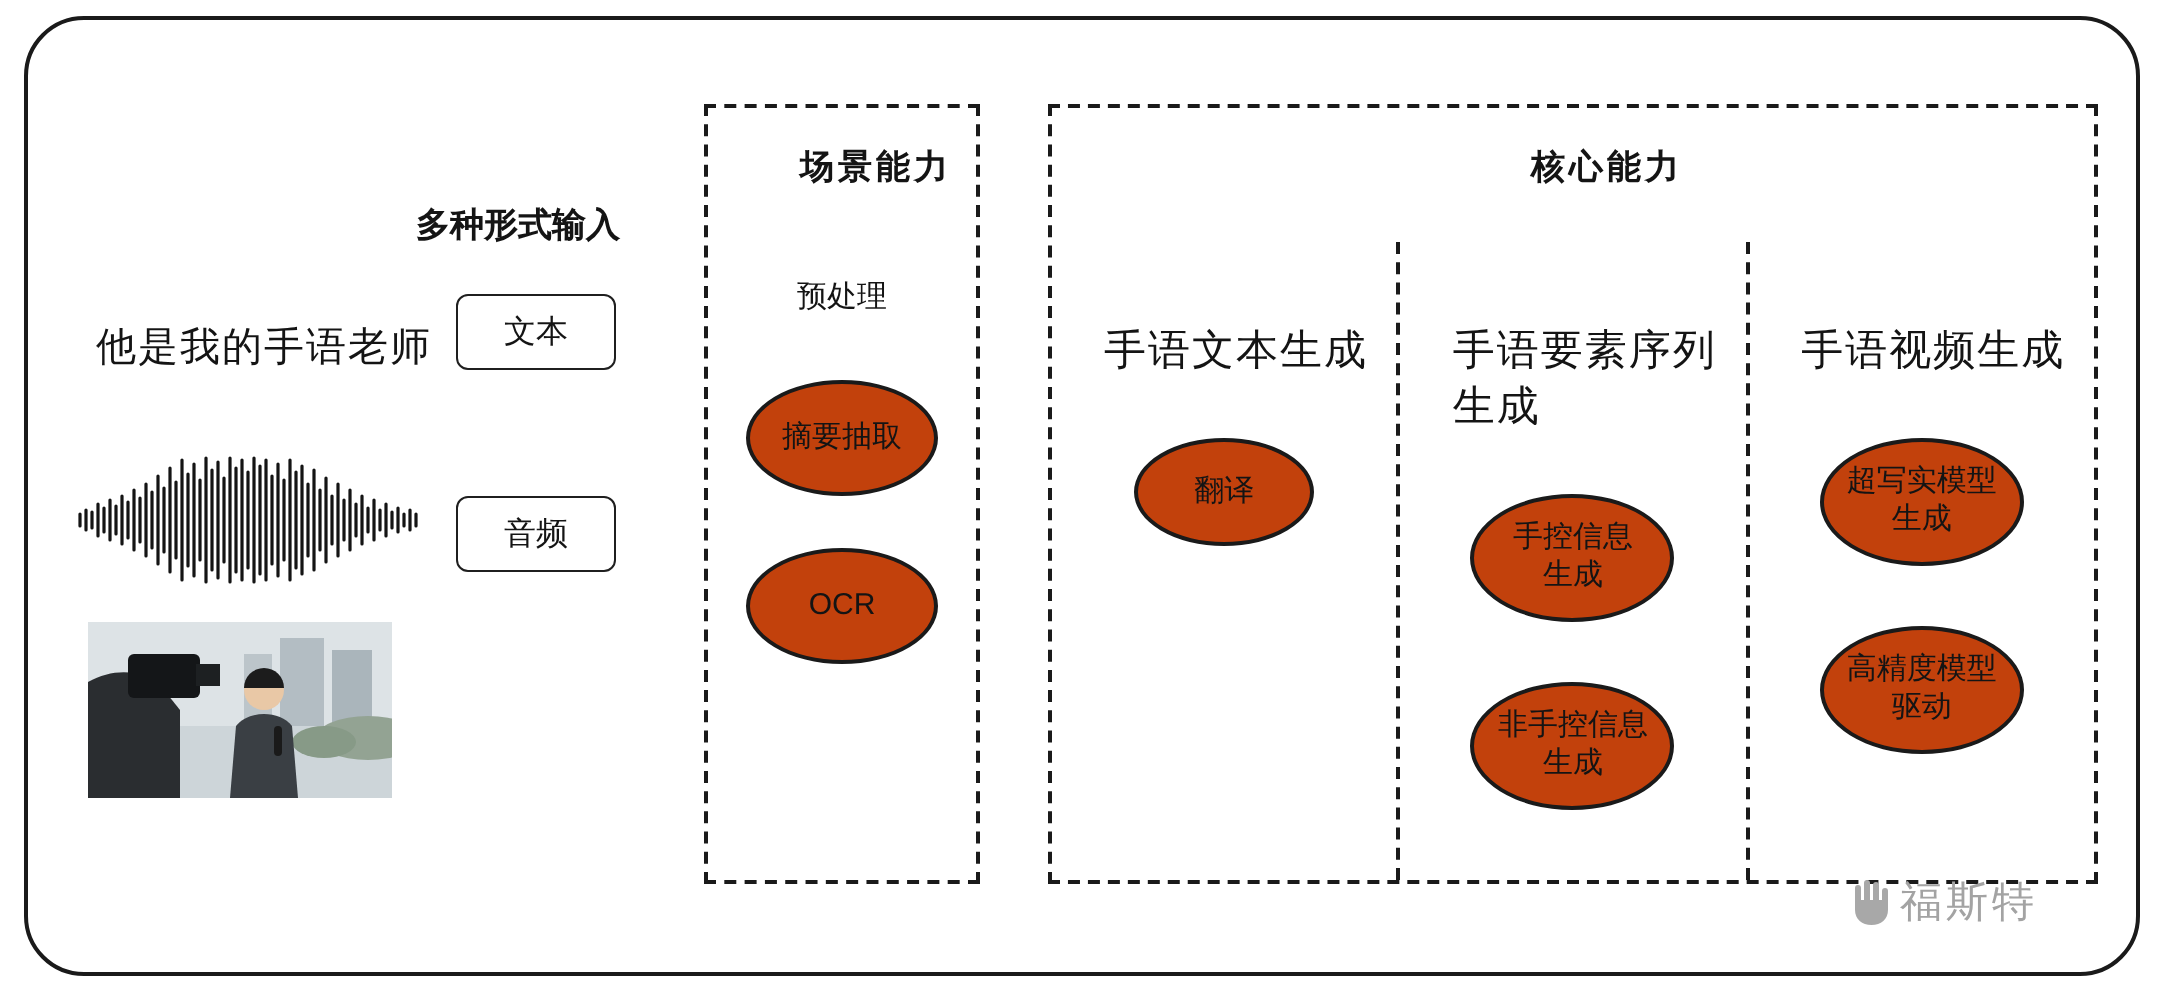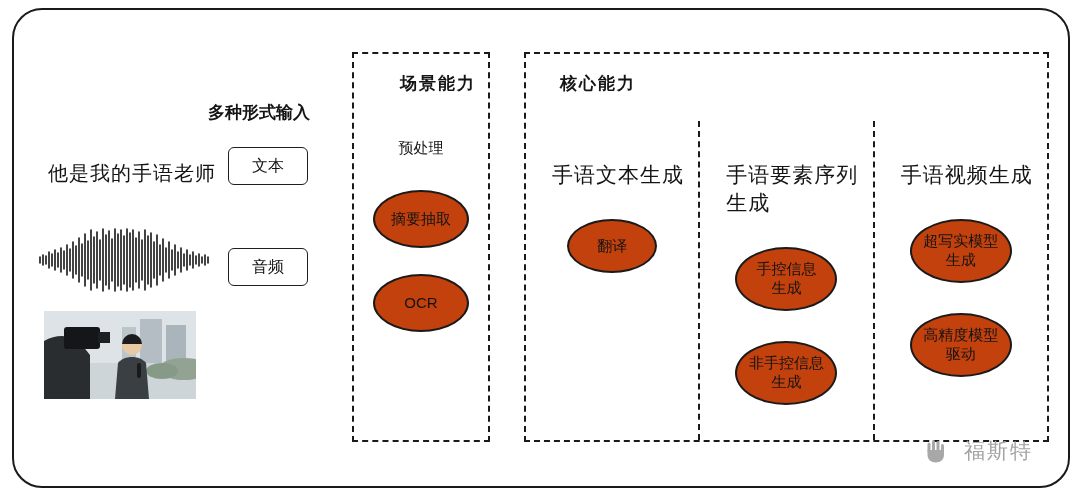--- a/index.html
+++ b/index.html
@@ -31,21 +31,21 @@
   
   .panel { position: absolute; border: 2px dashed #1a1a1a; background: #fff; }
   .scene-panel {
     left: 352px; top: 52px; width: 138px; height: 390px;
     display: flex; flex-direction: column; align-items: center; padding-top: 18px;
   }
   .core-panel {
     left: 524px; top: 52px; width: 525px; height: 390px;
     display: flex; flex-direction: column; padding-top: 18px;
   }
-  .panel-title { font-size: 17px; font-weight: bold; letter-spacing: 2px; margin-left: 34px; }
+  .panel-title { font-size: 17px; font-weight: bold; text-align: center; letter-spacing: 2px; margin-left: 34px; }
   .pre-label { margin-top: 44px; font-size: 15px; }
 
   .ellipse {
     border: 2px solid #1a1a1a; border-radius: 50%; background: #c2410c;
     display: flex; flex-direction: column; align-items: center; justify-content: center;
     text-align: center; line-height: 1.25;
   }
   .scene-panel .ellipse { width: 96px; height: 58px; font-size: 15px; }
   .scene-panel .ellipse.first { margin-top: 32px; }
   .scene-panel .ellipse + .ellipse { margin-top: 26px; }
@@ -54,21 +54,21 @@
   .core-col  { flex: 1; display: flex; flex-direction: column; align-items: center; padding-top: 40px; }
   .core-col + .core-col { border-left: 2px dashed #1a1a1a; }
   .col-header { align-self: flex-start; padding-left: 26px; font-size: 21px; letter-spacing: 1px; }
   .core-col .ellipse { font-size: 15px; margin-top: 30px; }
   .ellipse.sm { width: 90px;  height: 54px; }
   .ellipse.lg { width: 102px; height: 64px; }
   .ellipse span { display: block; }
 
   
   .watermark {
-    position: absolute; left: 922px; top: 437px; display: flex; align-items: center; gap: 16px;
+    position: absolute; left: 922px; top: 437px; display: flex; align-items: center; gap: 2px;
     color: #a3a3a3; font-size: 21px; letter-spacing: 2px;
   }
 </style>
 </head>
 <body>
 
 <div class="canvas">
   <div class="frame"></div>
 
   <div class="inputs-title">多种形式输入</div>

